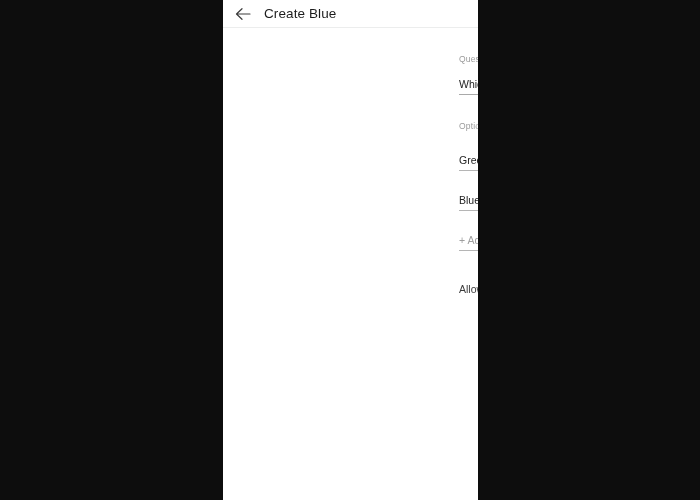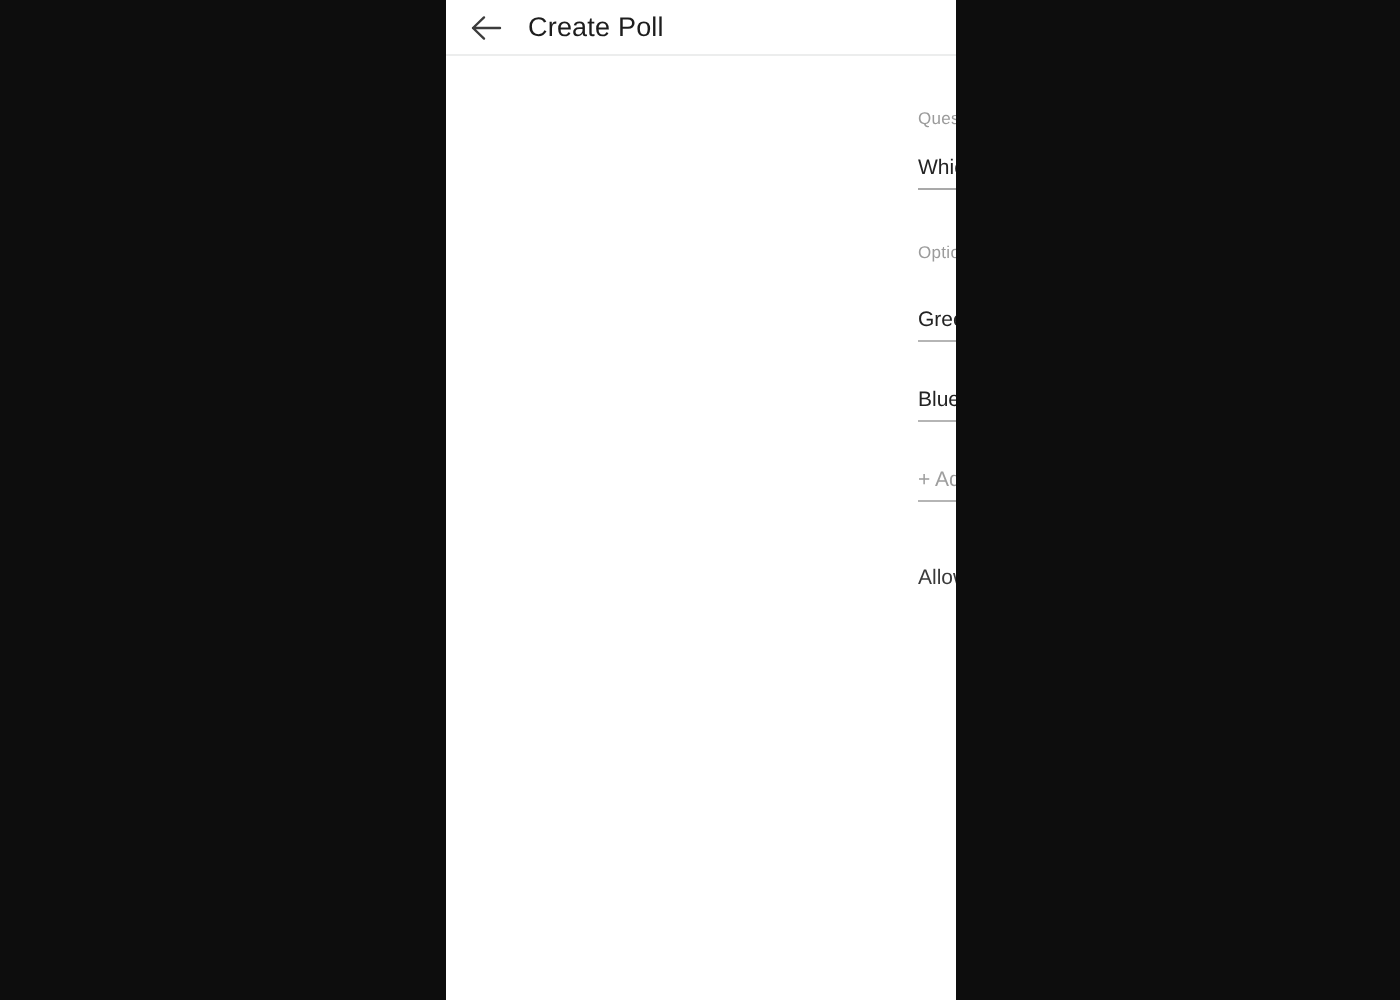--- a/index.html
+++ b/index.html
@@ -127,21 +127,21 @@
 
 <div id="screenshot">
   <div id="phone-screen">
 
     <div class="app-bar">
       <div class="back-icon">
         <svg width="16" height="14" viewBox="0 0 16 14" fill="none">
           <path d="M15 7H1.5M1.5 7L7 1.7M1.5 7L7 12.3" stroke="#3c3c3c" stroke-width="1.2" stroke-linecap="round" stroke-linejoin="round"></path>
         </svg>
       </div>
-      <div class="app-bar-title">Create Poll</div>
+      <div class="app-bar-title">Create Blue</div>
     </div>
 
     <div class="section-label" id="label-question">Question</div>
     <div class="question-row">
       <div class="question-value">Which color do you prefer for WABetaInfo?</div>
     </div>
 
     <div class="section-label" id="label-options">Options</div>
 
     <div class="option-row" id="option-row-0">

